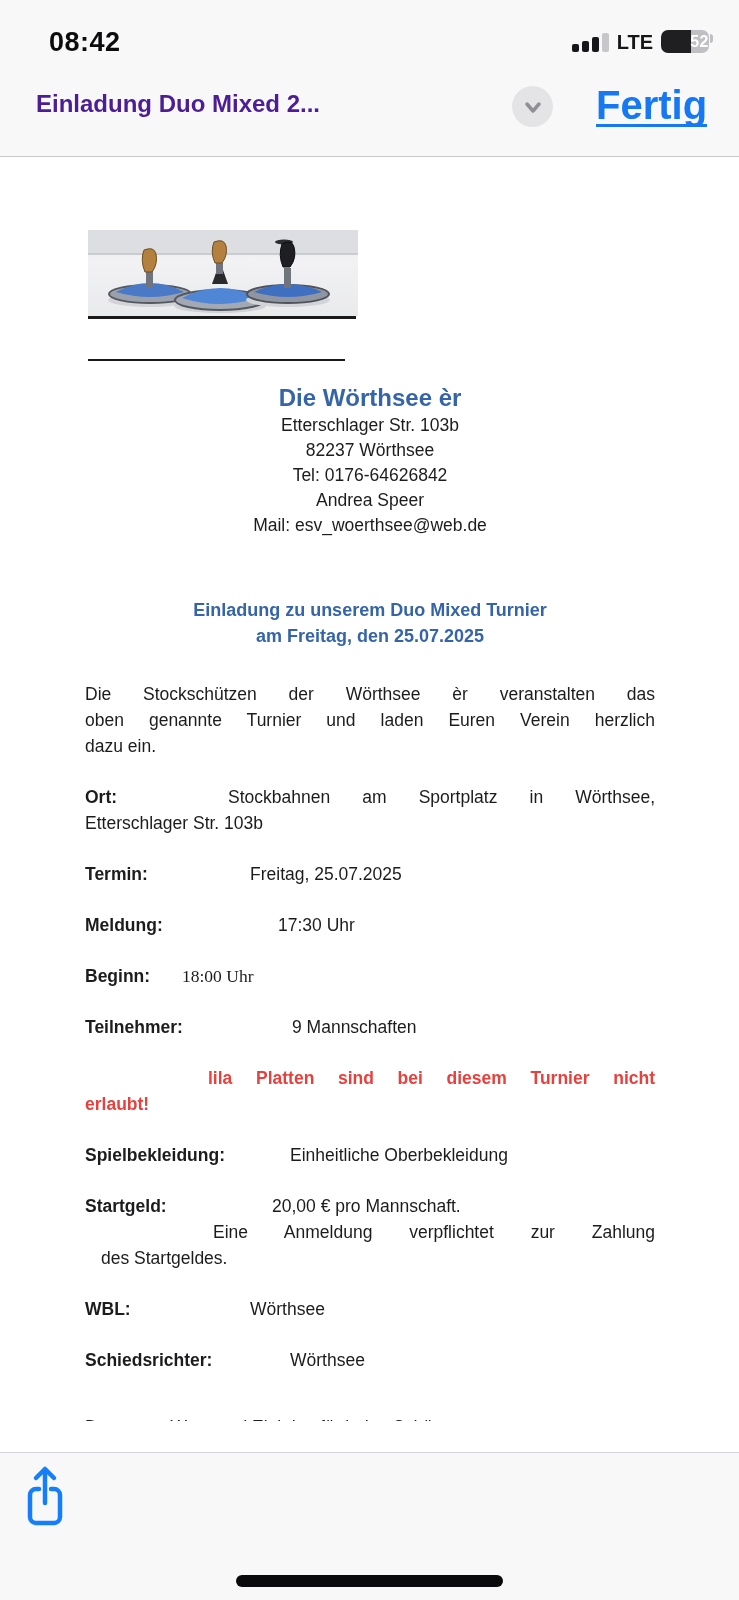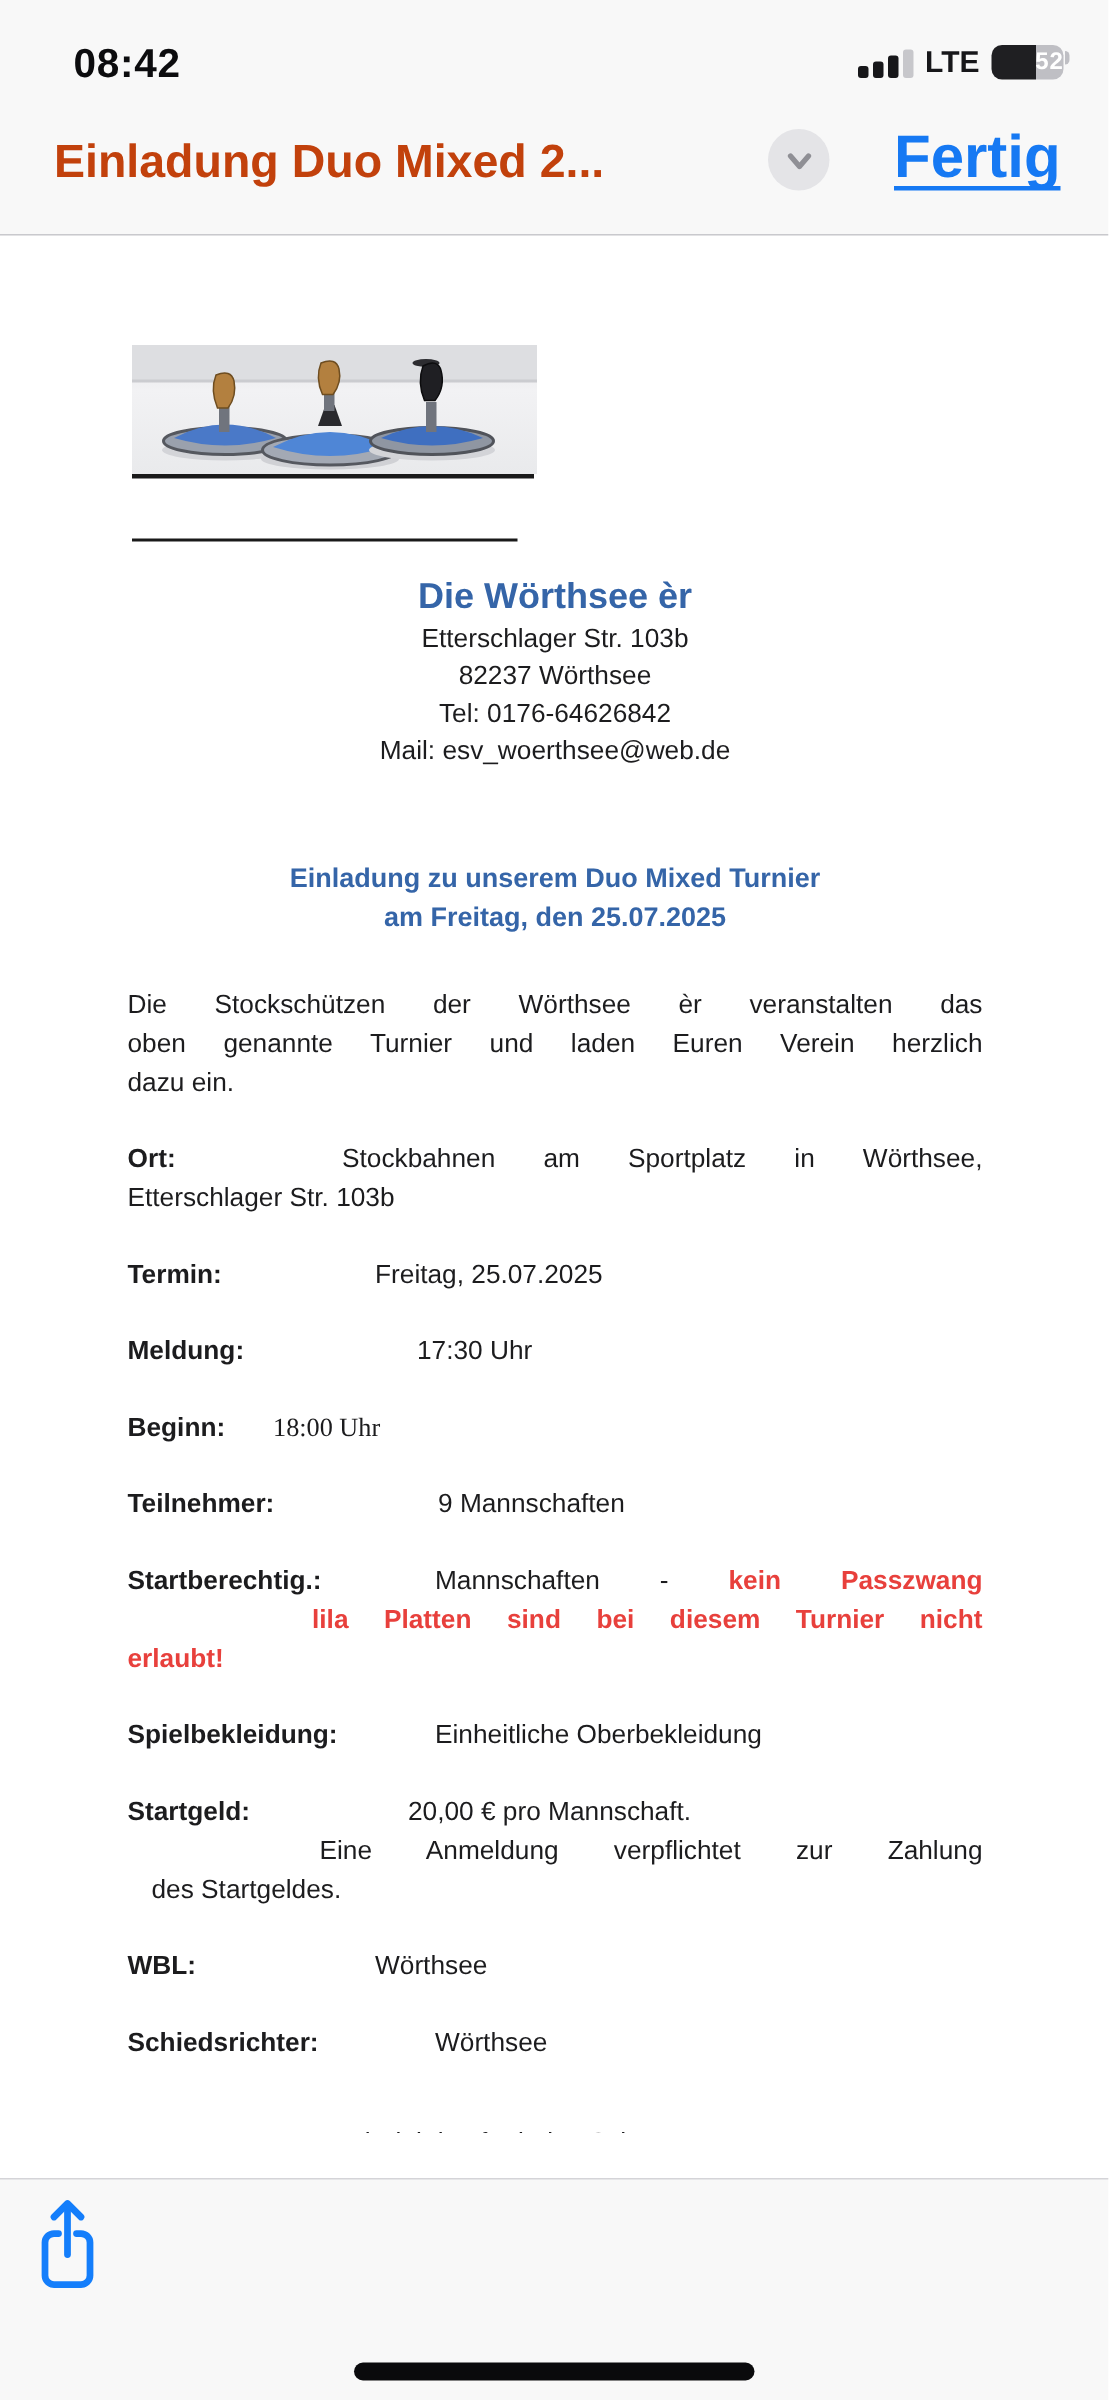--- a/index.html
+++ b/index.html
@@ -33,21 +33,21 @@
   }
   .battery-num { color:#ffffff; font-size:16px; font-weight:700; letter-spacing:.5px; }
   .battery-nub { width:3px; height:9px; background:#bfbfc4; border-radius:0 3px 3px 0; margin-left:1px; margin-bottom:6px; }
 
   
   .nav-bar {
     position:absolute; top:70px; left:0; right:0; height:87px;
     background:#f8f8f8; border-bottom:1px solid #c9c9cd;
   }
   .nav-title {
-    position:absolute; left:36px; top:20px; font-size:31px; font-weight:700; color:#c2410c;
+    position:absolute; left:36px; top:20px; font-size:24px; font-weight:700; color:#4c1d95;
     white-space:nowrap;
   }
   .chevron-btn {
     position:absolute; left:512px; top:16px; width:41px; height:41px; border-radius:50%;
     background:#e4e4e7; border:none; display:flex; align-items:center; justify-content:center; cursor:pointer;
   }
   .done-btn {
     position:absolute; left:596px; top:18px; background:none; border:none; cursor:pointer;
     font-family:inherit; font-size:40px; font-weight:700; color:#1679f3;
     border-bottom:3px solid #1679f3; padding:0 0 2px 0; line-height:34px;
@@ -159,20 +159,21 @@
       <path d="M194 14 q10 -5 12 3 q3 11 -4 20 l-7 0 q-5 -12 -1 -23 Z" fill="#1f1f23" stroke="#0c0c0e" stroke-width="1"></path>
     </svg>
     <div class="photo-underline"></div>
     <div class="sig-line"></div>
 
     <h1 class="org-name">Die Wörthsee èr</h1>
     <div class="address">
       <div>Etterschlager Str. 103b</div>
       <div>82237 Wörthsee</div>
       <div>Tel: 0176-64626842</div>
+      <div>Andrea Speer</div>
       <div>Mail: esv_woerthsee@web.de</div>
     </div>
 
     <div class="heading">
       <div>Einladung zu unserem Duo Mixed Turnier</div>
       <div>am Freitag, den 25.07.2025</div>
     </div>
 
     <div class="intro">
       <div class="just">Die Stockschützen der Wörthsee èr veranstalten das</div>
@@ -206,24 +207,20 @@
             <div class="doc-value" style="margin-left: 97px; font-family: Liberation Serif, serif;"><span>18:00 Uhr</span></div>
           </div>
         </div>
         <div class="doc-row">
           <div class="doc-line">
             <span class="doc-label">Teilnehmer:</span>
             <div class="doc-value" style="margin-left: 207px;"><span>9 Mannschaften</span></div>
           </div>
         </div>
         <div class="doc-row">
-          <div class="doc-line">
-            <span class="doc-label">Startberechtig.:</span>
-            <div class="doc-value just" style="margin-left: 205px;"><span>Mannschaften - </span><span class="seg-red">kein Passzwang</span></div>
-          </div>
           <div class="doc-extra just seg-red" style="margin-left: 123px;">lila Platten sind bei diesem Turnier nicht</div>
           <div class="doc-extra seg-red" style="margin-left: 0px;">erlaubt!</div>
         </div>
         <div class="doc-row">
           <div class="doc-line">
             <span class="doc-label">Spielbekleidung:</span>
             <div class="doc-value" style="margin-left: 205px;"><span>Einheitliche Oberbekleidung</span></div>
           </div>
         </div>
         <div class="doc-row">

